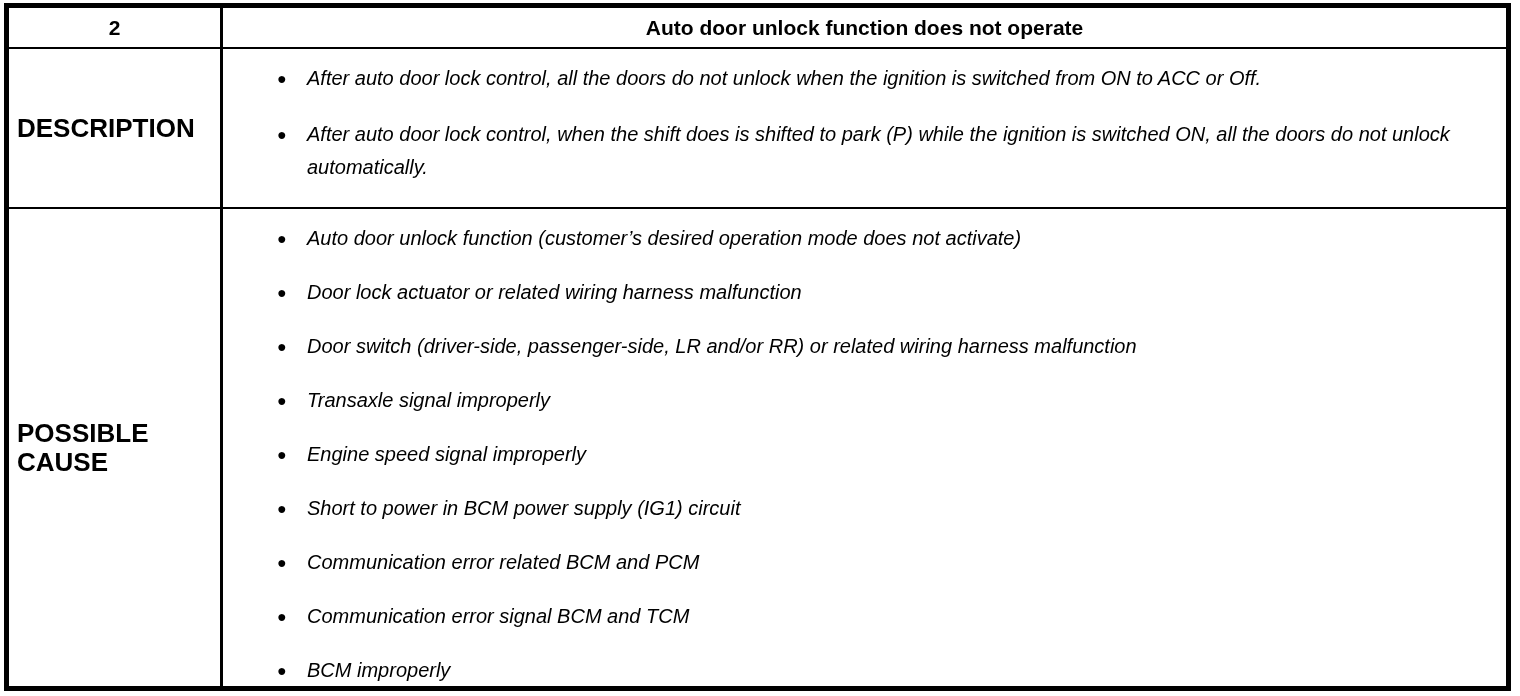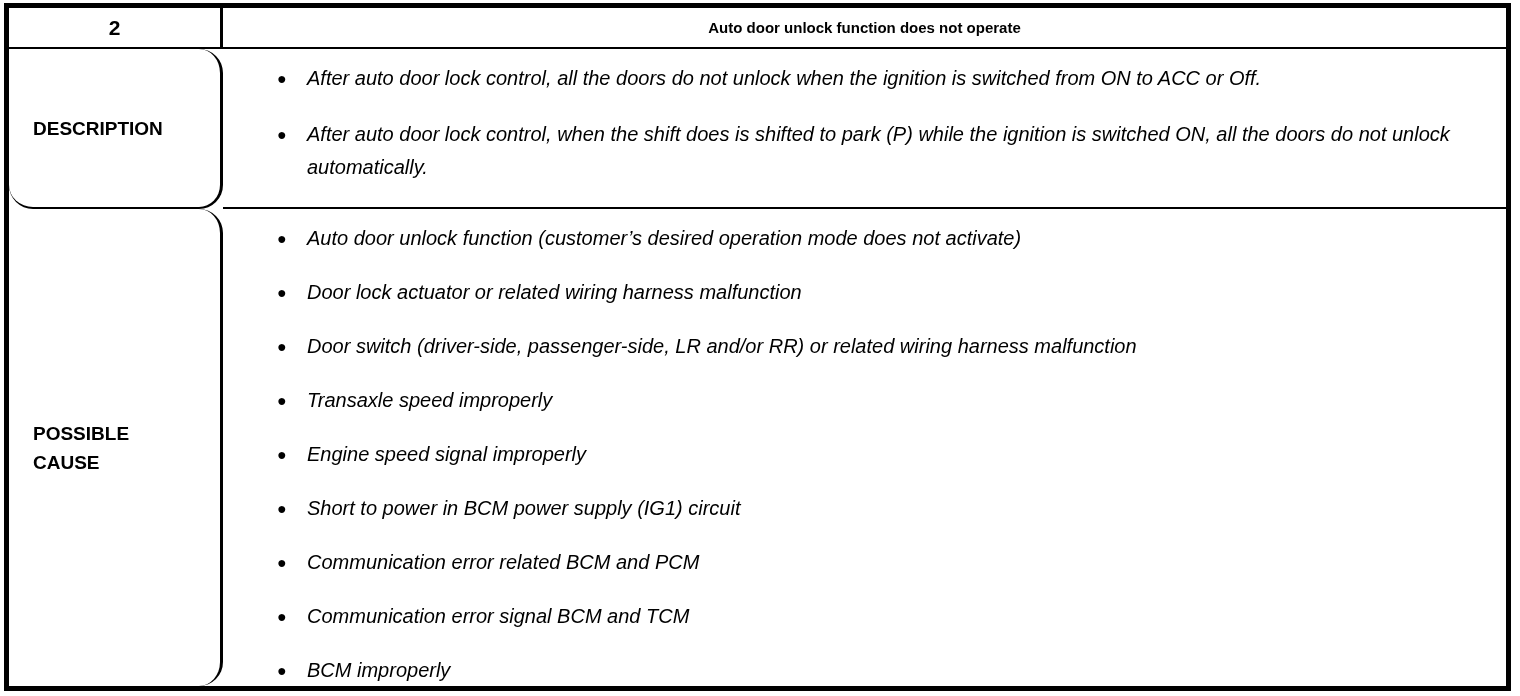--- a/index.html
+++ b/index.html
@@ -39,30 +39,29 @@
     align-items: center;
     justify-content: center;
     font-weight: bold;
     font-size: 21px;
   }
   .header-title-cell {
     display: flex;
     align-items: center;
     justify-content: center;
     font-weight: bold;
-    font-size: 15px;
+    font-size: 21px;
   }
   .label-cell {
     display: flex;
     align-items: center;
-    padding-left: 24px;
+    padding-left: 8px;
     font-weight: bold;
-    font-size: 19px;
+    font-size: 26px;
     line-height: 29px;
-    border-radius: 24px;
   }
   .label-cell .label-text {
     display: inline-block;
     max-width: 150px;
   }
   ul.bullet-list {
     list-style: none;
     margin: 0;
     padding: 13px 4px 0 54px;
   }
@@ -135,21 +134,21 @@
           <span class="item-text">Door lock actuator or related wiring harness malfunction</span>
         </li>
 
         <li>
           <span class="bullet-glyph">●</span>
           <span class="item-text">Door switch (driver-side, passenger-side, LR and/or RR) or related wiring harness malfunction</span>
         </li>
 
         <li>
           <span class="bullet-glyph">●</span>
-          <span class="item-text">Transaxle speed improperly</span>
+          <span class="item-text">Transaxle signal improperly</span>
         </li>
 
         <li>
           <span class="bullet-glyph">●</span>
           <span class="item-text">Engine speed signal improperly</span>
         </li>
 
         <li>
           <span class="bullet-glyph">●</span>
           <span class="item-text">Short to power in BCM power supply (IG1) circuit</span>

